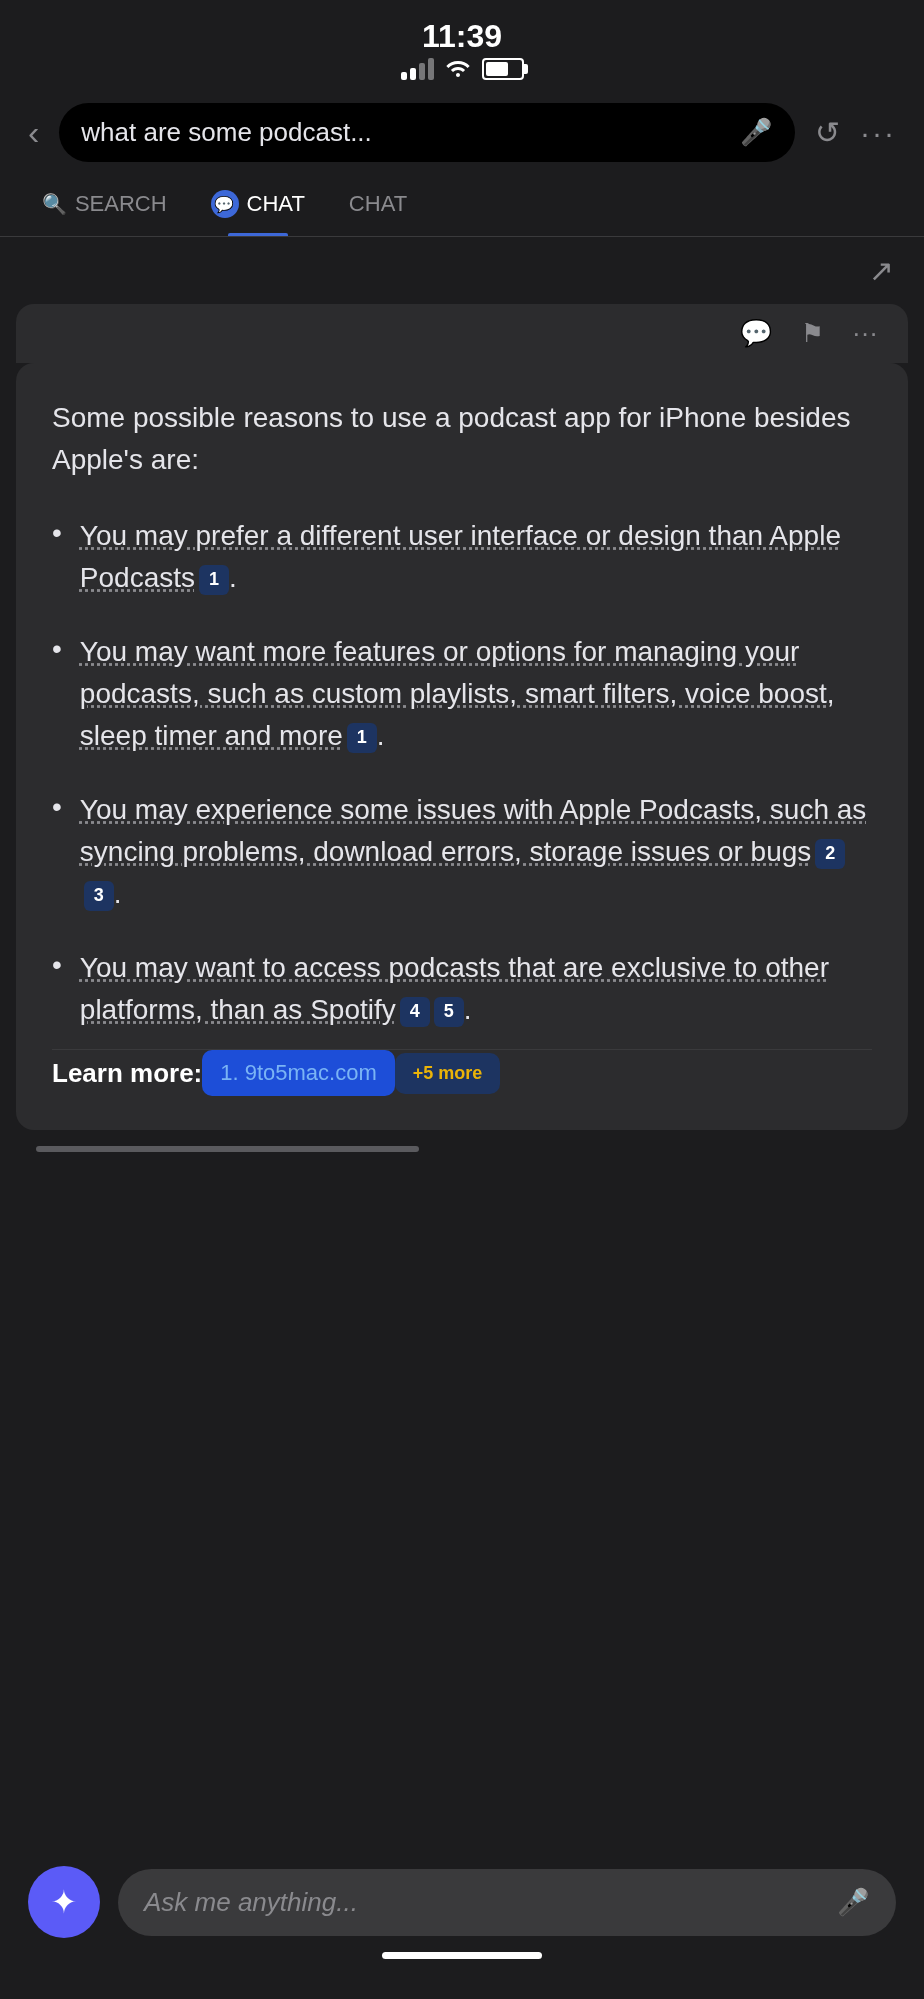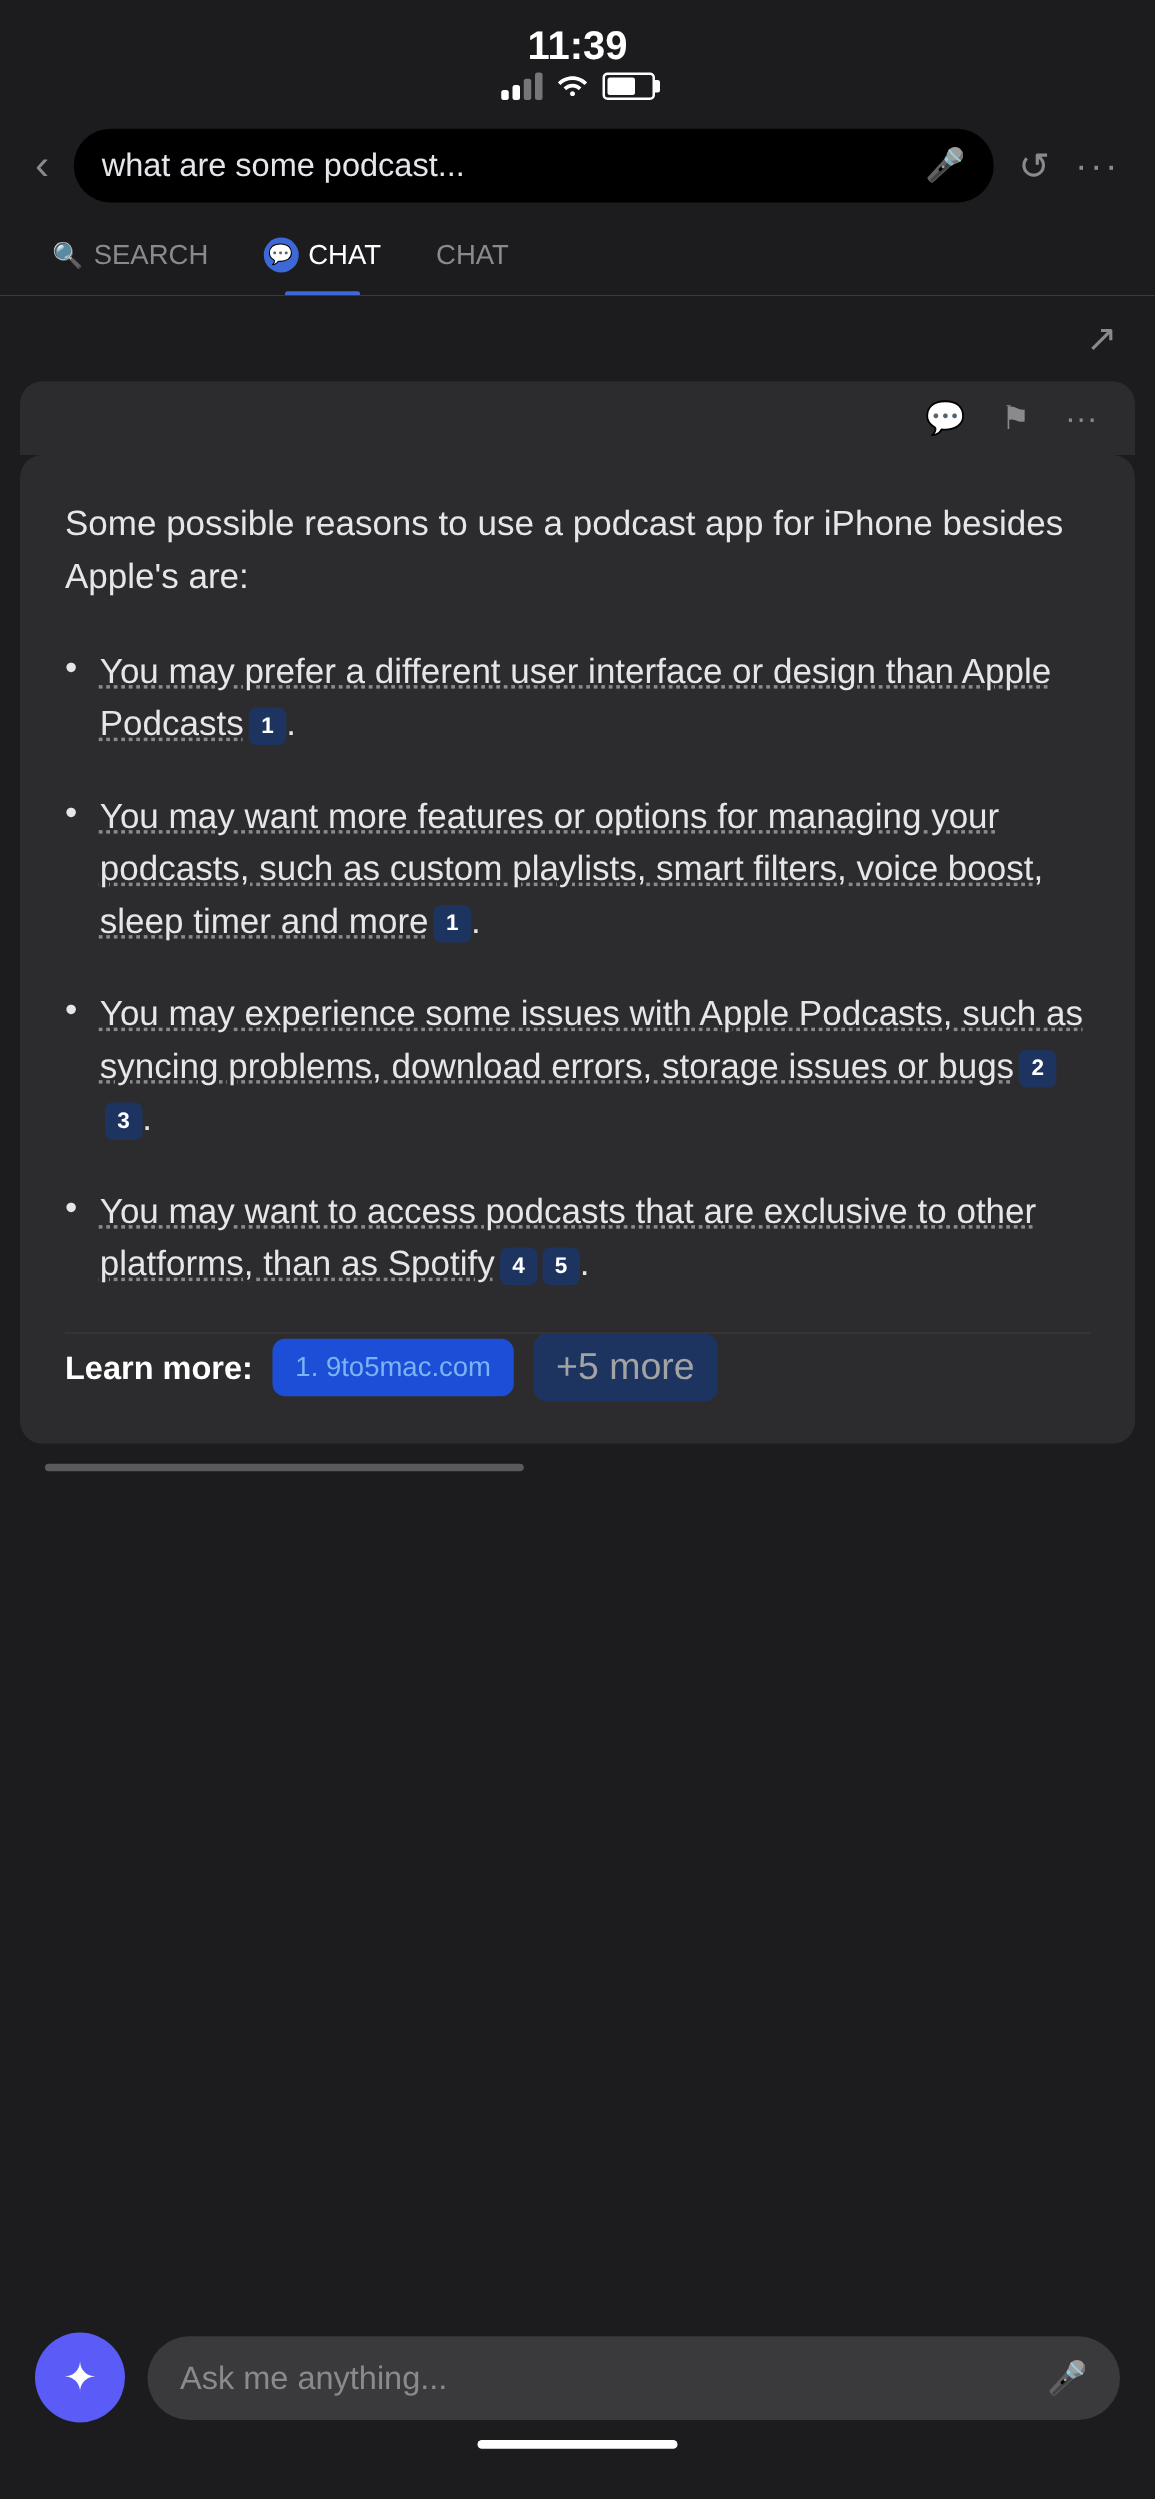--- a/index.html
+++ b/index.html
@@ -252,22 +252,22 @@
       border-radius: 6px;
       margin-left: 4px;
       vertical-align: middle;
       flex-shrink: 0;
     }
 
     
     .learn-more-section {
       display: flex;
       align-items: center;
-      gap: 16px;
-      margin-top: 34px;
+      gap: 0;
+      margin-top: 18px;
       border-top: 1px solid #3a3a3c;
       flex-wrap: wrap;
     }
 
     .learn-more-label {
       font-size: 26px;
       font-weight: 700;
       color: #ffffff;
     }
 
@@ -276,26 +276,27 @@
       color: #7ab4f5;
       border: none;
       border-radius: 10px;
       padding: 10px 18px;
       font-size: 22px;
       cursor: pointer;
     }
 
     .more-btn-blue {
       background: #1d3461;
-      color: #a3a3a3;
+      color: #eab308;
       border: none;
       border-radius: 10px;
       padding: 10px 18px;
-      font-size: 30px;
+      font-size: 18px;
       cursor: pointer;
+      font-weight: bold;
     }
 
     
     .scroll-bar-container {
       padding: 16px 36px;
       background: #1c1c1e;
     }
 
     .scroll-indicator {
       width: 45%;
@@ -344,20 +345,21 @@
       display: flex;
       align-items: center;
       padding: 18px 26px;
       gap: 14px;
     }
 
     .input-placeholder {
       flex: 1;
       font-size: 26px;
       color: #8a8a8e;
+      font-style: italic;
     }
 
     .input-mic {
       font-size: 26px;
       color: #3d68d8;
     }
 
     .home-indicator {
       width: 160px;
       height: 7px;

